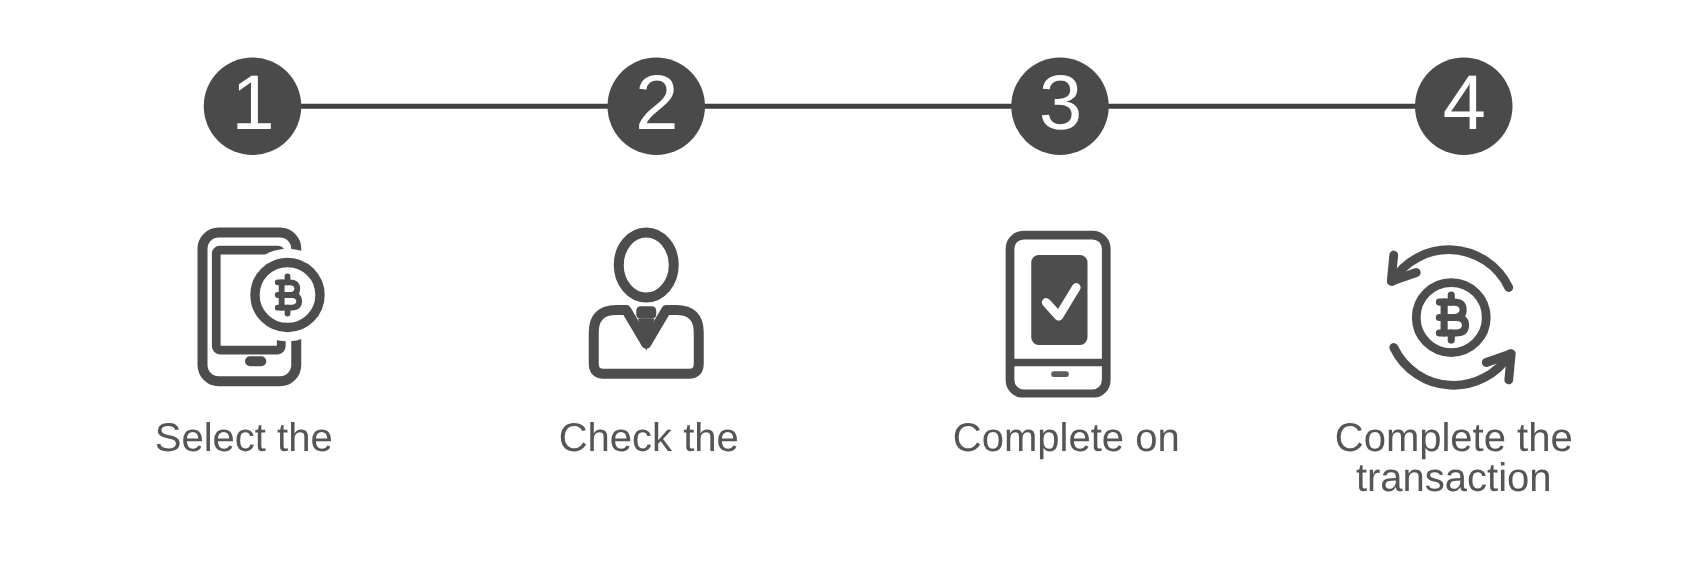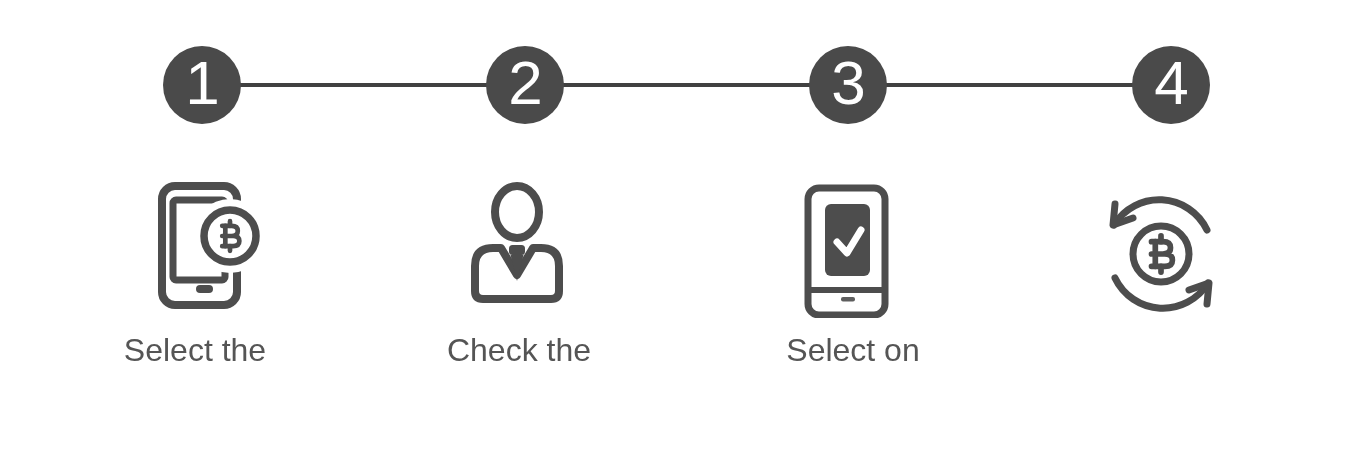--- a/index.html
+++ b/index.html
@@ -92,16 +92,20 @@
     <path d="M 97 112 L 117 105 L 115 126" stroke-width="7"></path>
   </svg>
 
   <div class="step-label label-1">
     <div>Select the</div>
   </div>
   <div class="step-label label-2">
     <div>Check the</div>
   </div>
   <div class="step-label label-3">
-    <div>Select on</div>
+    <div>Complete on</div>
+  </div>
+  <div class="step-label label-4">
+    <div>Complete the</div>
+    <div>transaction</div>
   </div>
 
 </div>
 
 </body></html>

